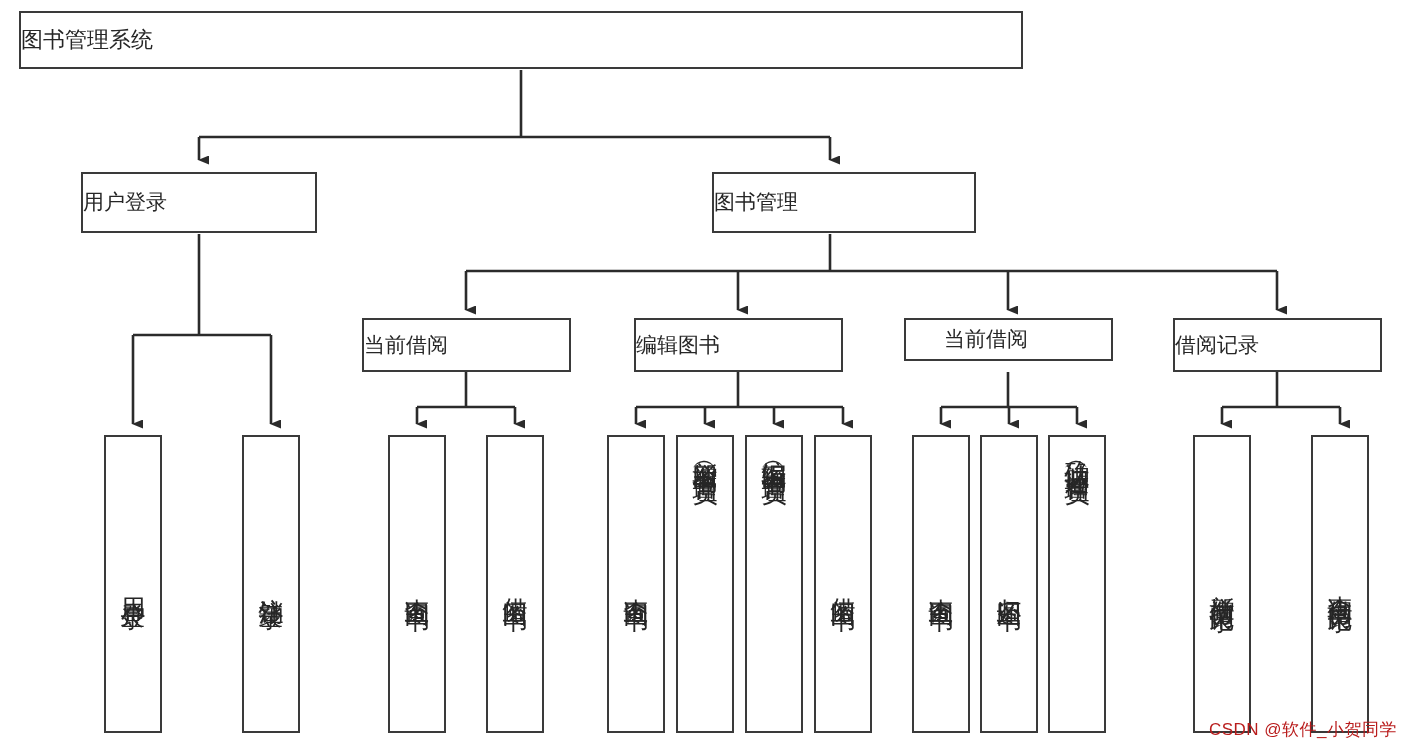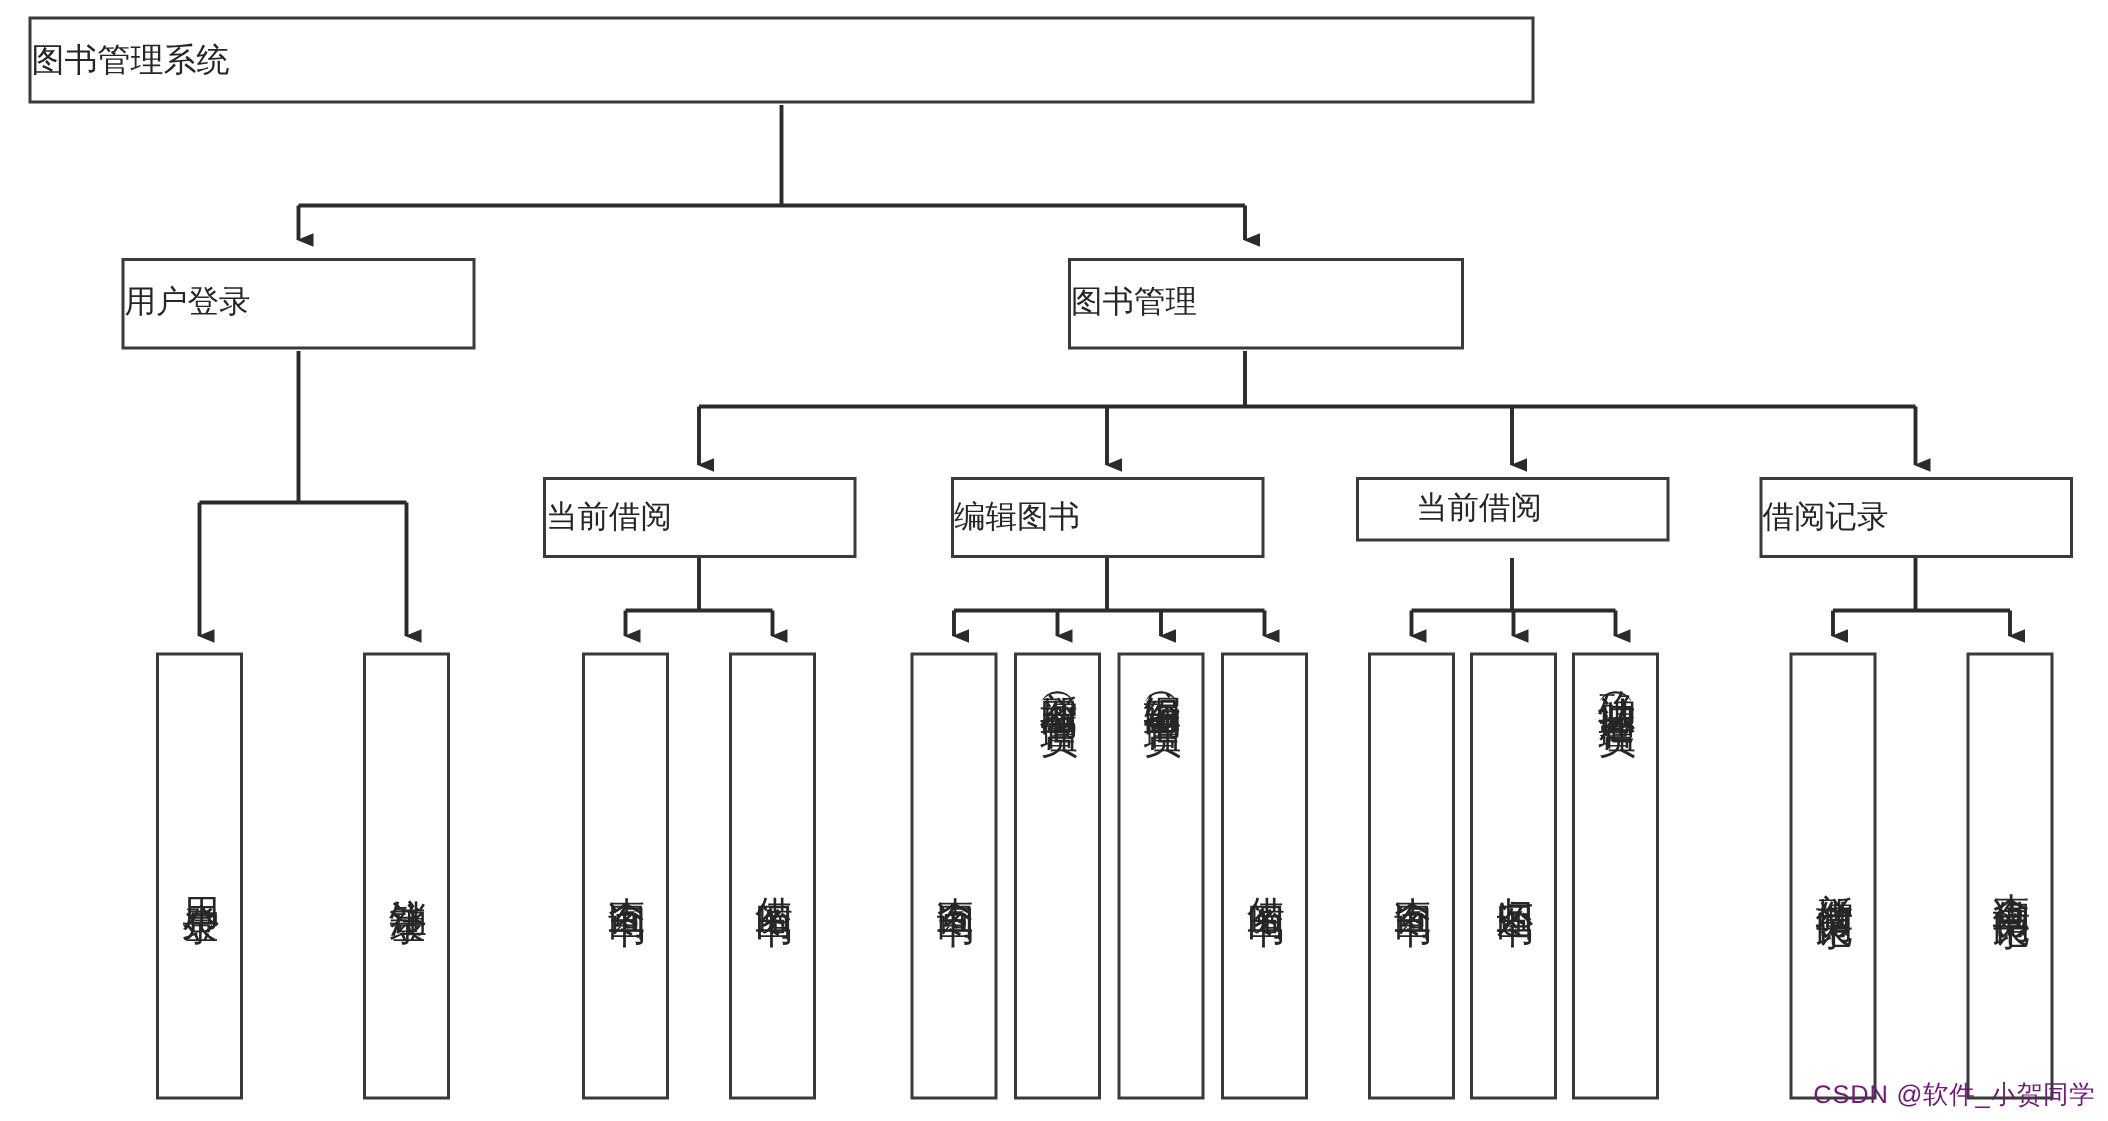--- a/index.html
+++ b/index.html
@@ -63,21 +63,21 @@
   }
   .node.vertical.centered {
     align-items: center;
     padding-top: 0;
   }
   .watermark {
     position: absolute;
     right: 8px;
     bottom: 6px;
     font-size: 17px;
-    color: #701a75;
+    color: #b91c1c;
     letter-spacing: 0.5px;
     white-space: nowrap;
   }
 </style>
 </head>
 <body>
 
 <div id="diagram-root">
 
   <svg class="wires" viewBox="0 0 1405 747" xmlns="http://www.w3.org/2000/svg">

